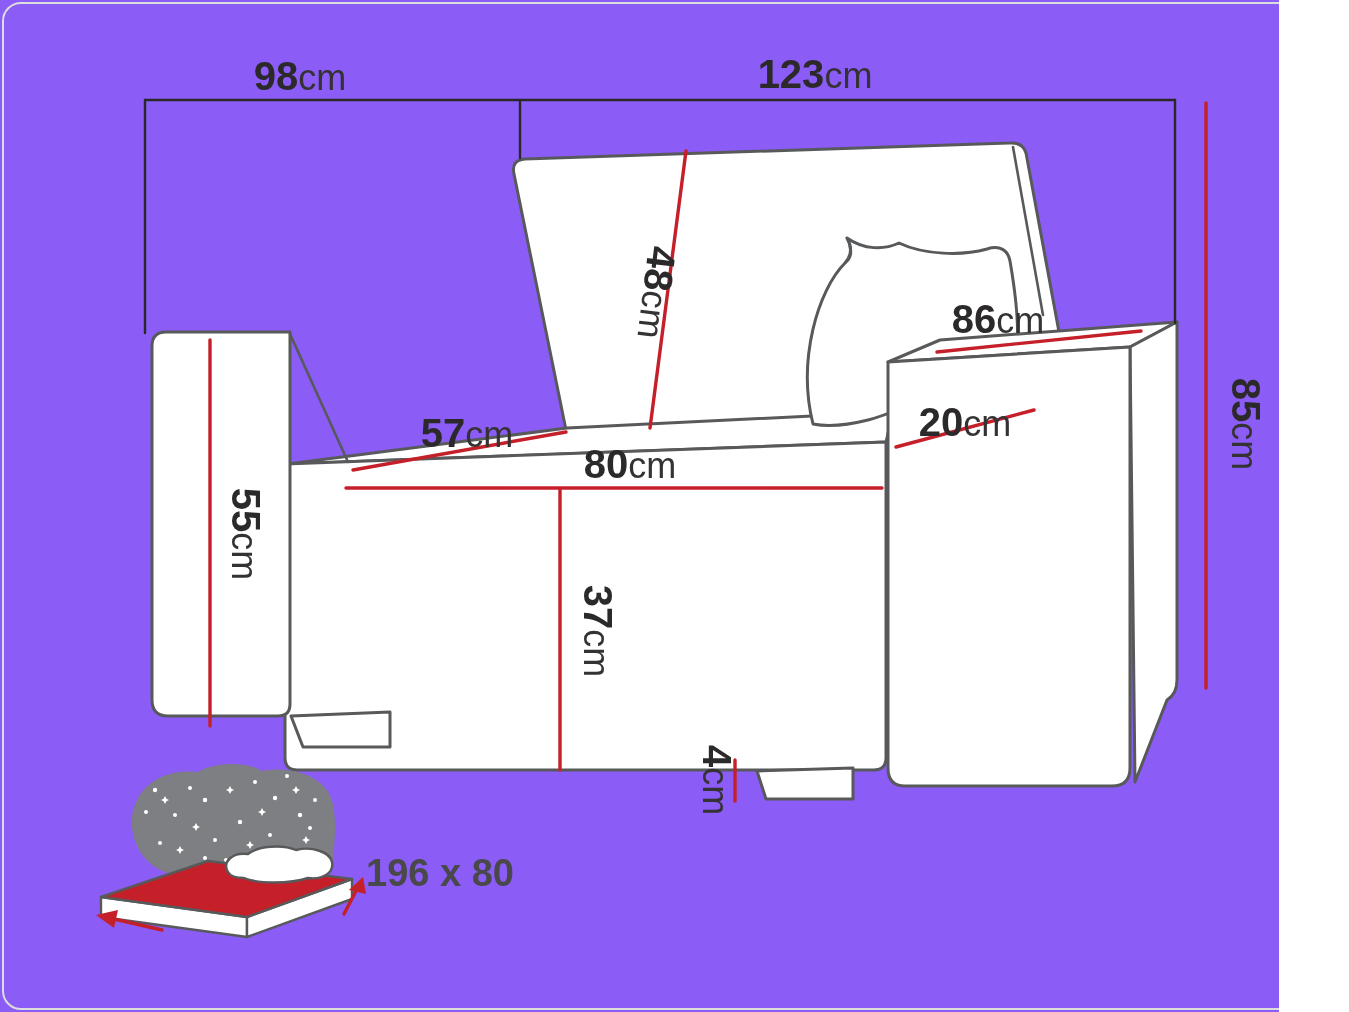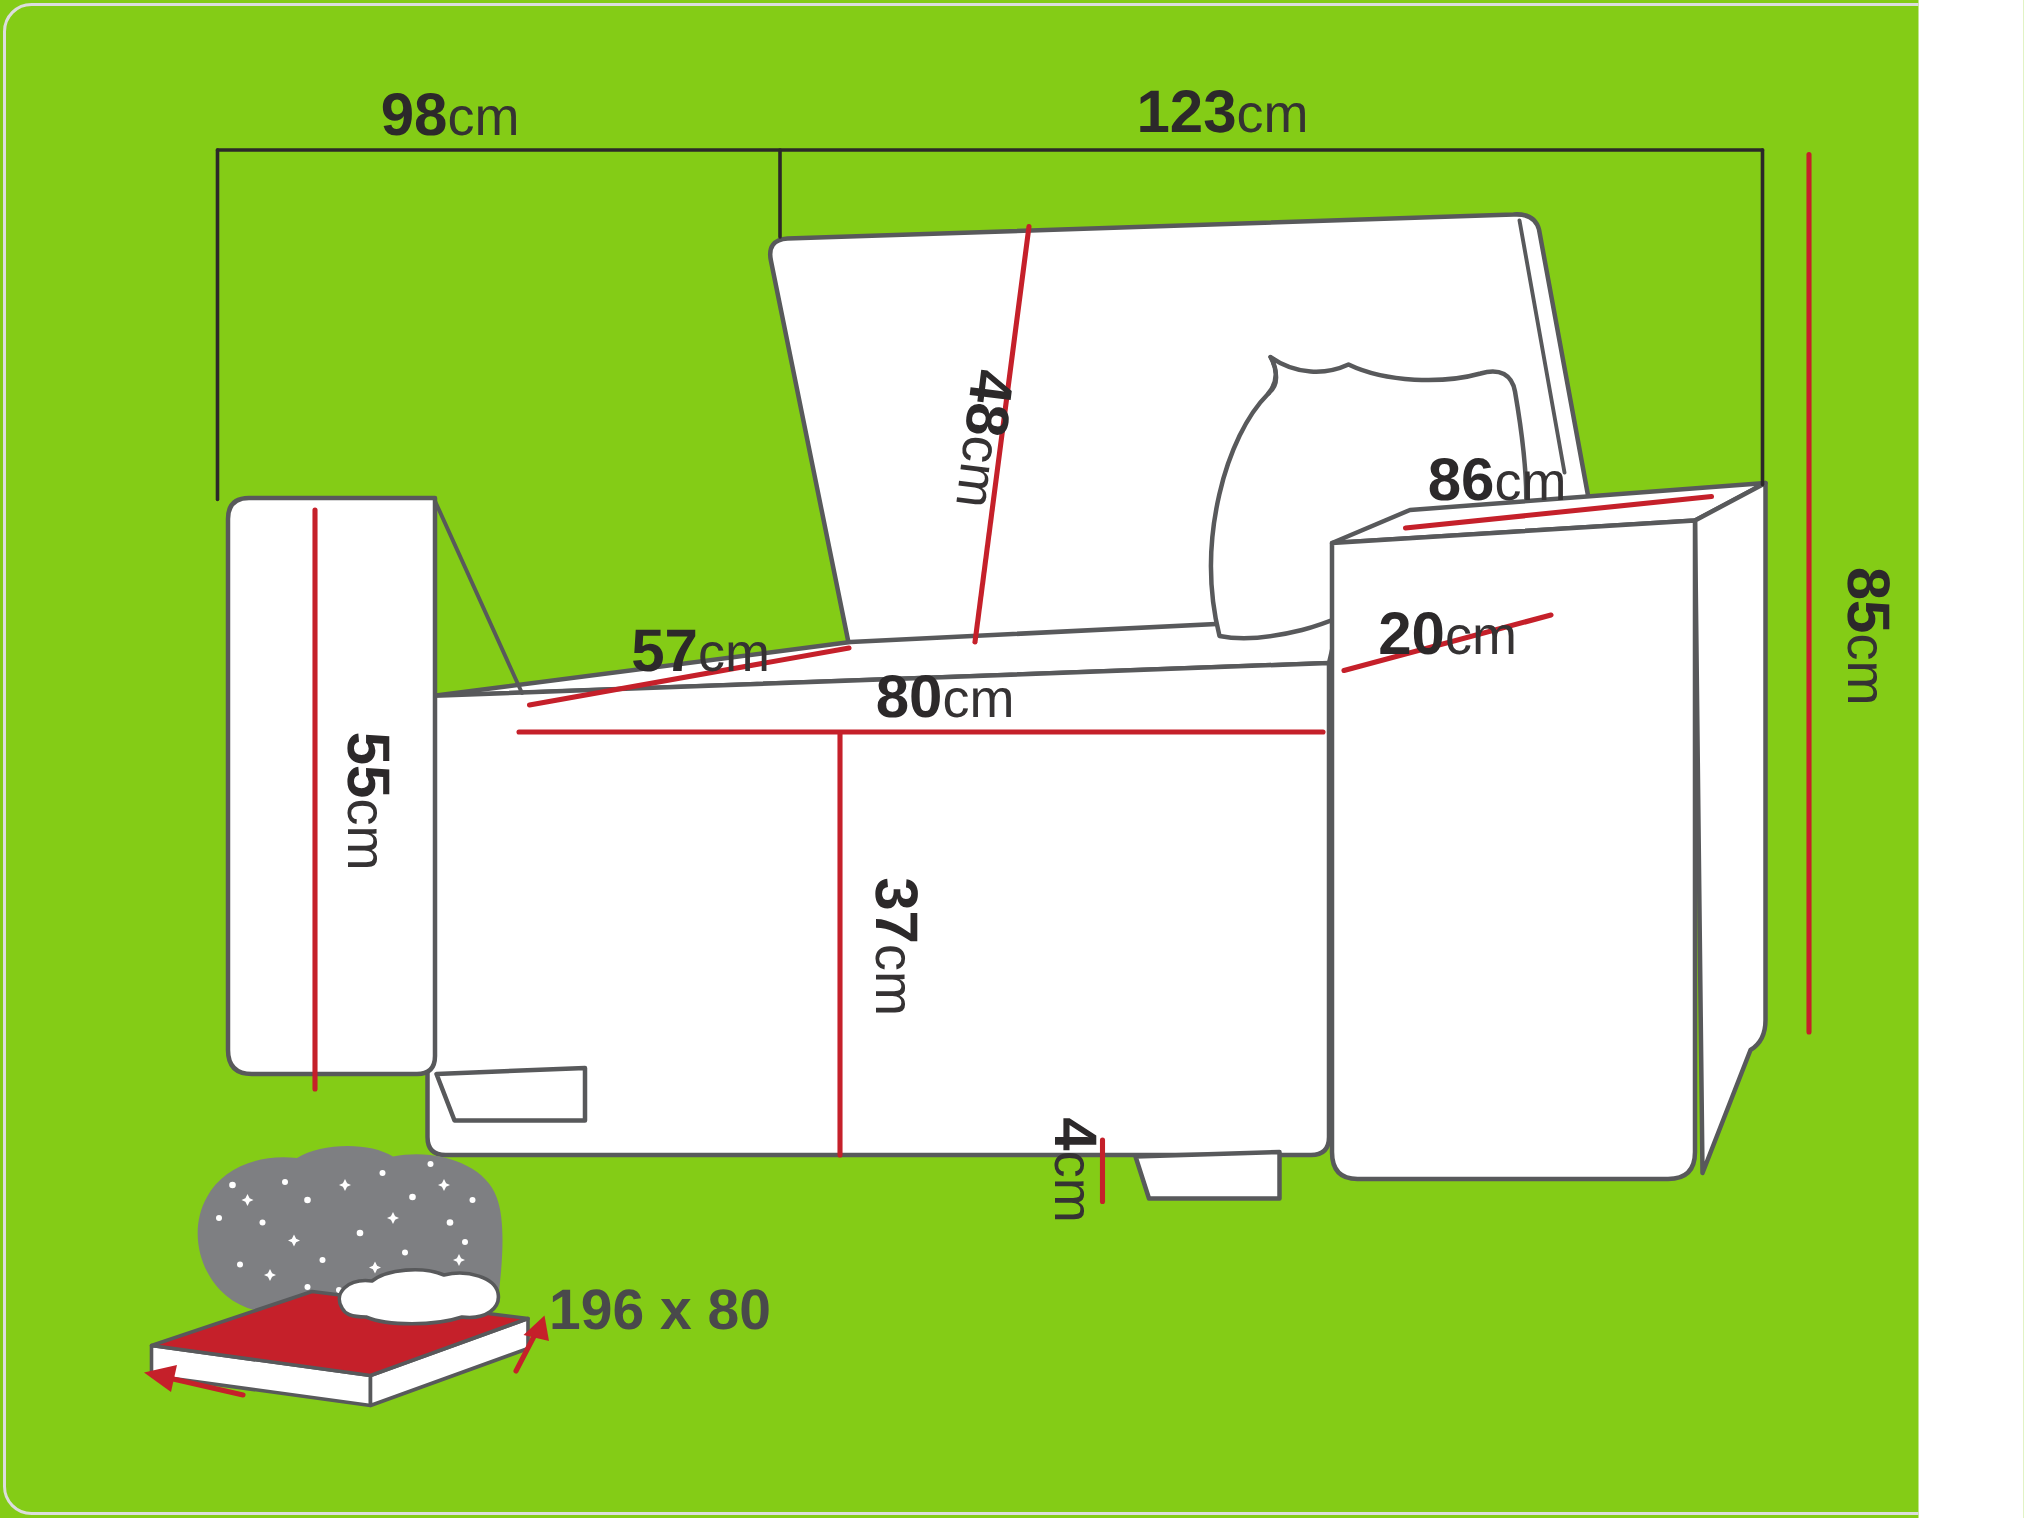--- a/index.html
+++ b/index.html
@@ -1,16 +1,16 @@
 <!DOCTYPE html>
 <html><head>
 <meta charset="utf-8">
 <style>
   html,body{margin:0;padding:0;background:#ffffff;}
-  .stage{position:relative;width:1279px;height:1012px;background:#84cc16;overflow:hidden;}
+  .stage{position:relative;width:1279px;height:1012px;background:#8b5cf6;overflow:hidden;}
   svg{display:block;}
   .frame{fill:none;stroke:#dcdddd;stroke-width:2;}
   .chair{fill:#ffffff;stroke:#58595b;stroke-width:3;stroke-linejoin:round;stroke-linecap:round;}
   .chair-line{fill:none;stroke:#58595b;stroke-width:2.6;stroke-linejoin:round;stroke-linecap:round;}
   .dim-black{fill:none;stroke:#2b2829;stroke-width:2.4;stroke-linecap:round;}
   .dim-red{fill:none;stroke:#c5202a;stroke-width:3.4;stroke-linecap:round;}
   .lbl{font-family:"Liberation Sans",sans-serif;font-weight:700;font-size:40px;fill:#2c292a;}
   .lbl .unit{font-weight:400;font-size:36px;fill:#353233;}
   .sleep-label{font-family:"Liberation Sans",sans-serif;font-weight:700;font-size:38px;fill:#49494b;}
   .blob{fill:#7e7f82;stroke:none;}

